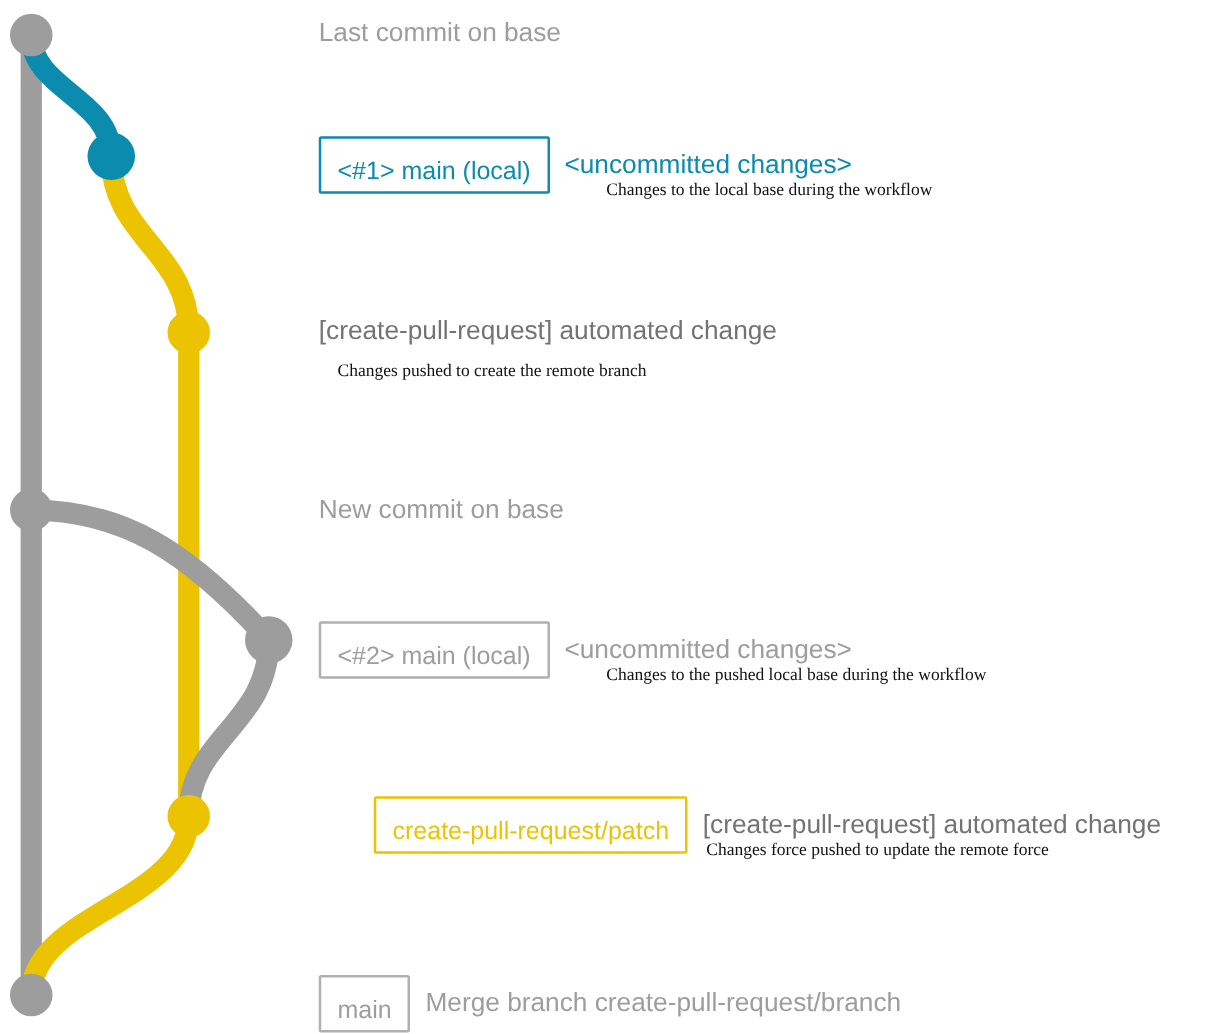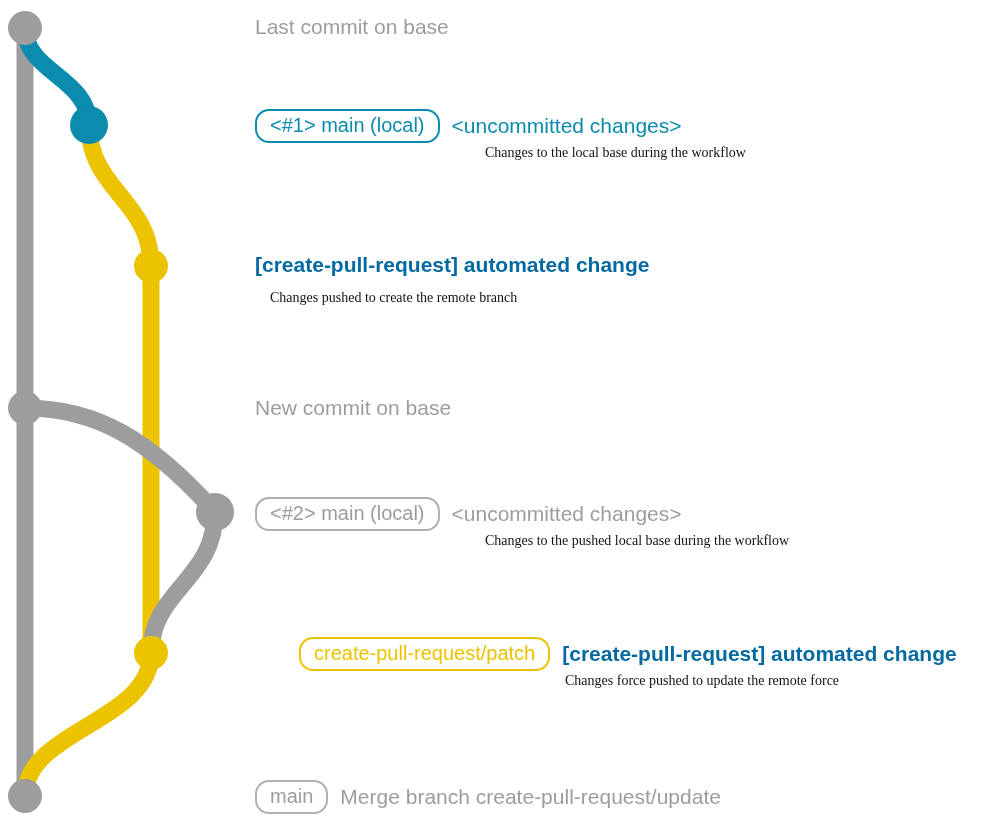--- a/index.html
+++ b/index.html
@@ -31,22 +31,22 @@
   }
   .ann-row {
     position: absolute;
     display: flex;
     align-items: center;
     white-space: nowrap;
   }
   .pill {
     display: inline-block;
     border: 2px solid #9d9d9d;
-    border-radius: 14px;
-    padding: 4px 13px 5px 13px;
+    border-radius: 2px;
+    padding: 16px 13px 5px 13px;
     font-size: 20px;
     line-height: 1.05;
     color: #9d9d9d;
     background: #ffffff;
     box-sizing: border-box;
   }
   .pill.teal {
     border-color: #0b8bad;
     color: #0b8bad;
   }
@@ -60,21 +60,21 @@
     color: #9d9d9d;
   }
   .subject {
     font-size: 21px;
     line-height: 1.05;
     margin-left: 12px;
     color: #9d9d9d;
     text-align: right;
   }
   .subject.teal { color: #0b8bad; }
-  .subject.yellow { color: #0369a1; font-weight: bold; }
+  .subject.yellow { color: #737373; }
   .subject.gray { color: #9d9d9d; }
   .subject.nopill { margin-left: 0; }
   .detail {
     position: absolute;
     font-family: "Liberation Serif", serif;
     font-size: 14px;
     line-height: 1.05;
     color: #111111;
     white-space: nowrap;
   }
@@ -141,16 +141,16 @@
   <div class="detail" style="left:485px; top:534px;">Changes to the pushed local base during the workflow</div>
 
   <div class="ann-row" style="left:255px; top:637px;">
     <span class="pill yellow">create-pull-request/patch</span>
     <span class="subject yellow">[create-pull-request] automated change</span>
   </div>
   <div class="detail" style="left:565px; top:674px;">Changes force pushed to update the remote force</div>
 
   <div class="ann-row" style="left:255px; top:780px;">
     <span class="pill gray">main</span>
-    <span class="subject gray">Merge branch create-pull-request/update</span>
+    <span class="subject gray">Merge branch create-pull-request/branch</span>
   </div>
 
 </div>
 
 </body></html>

